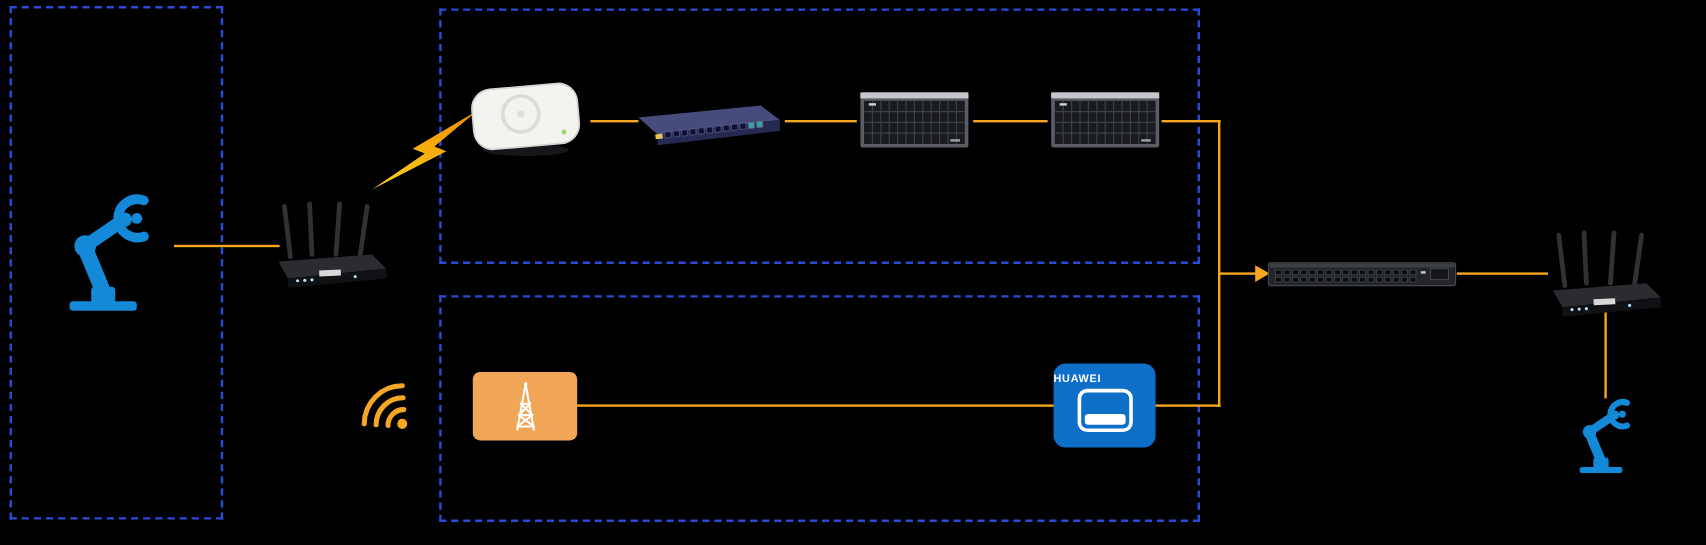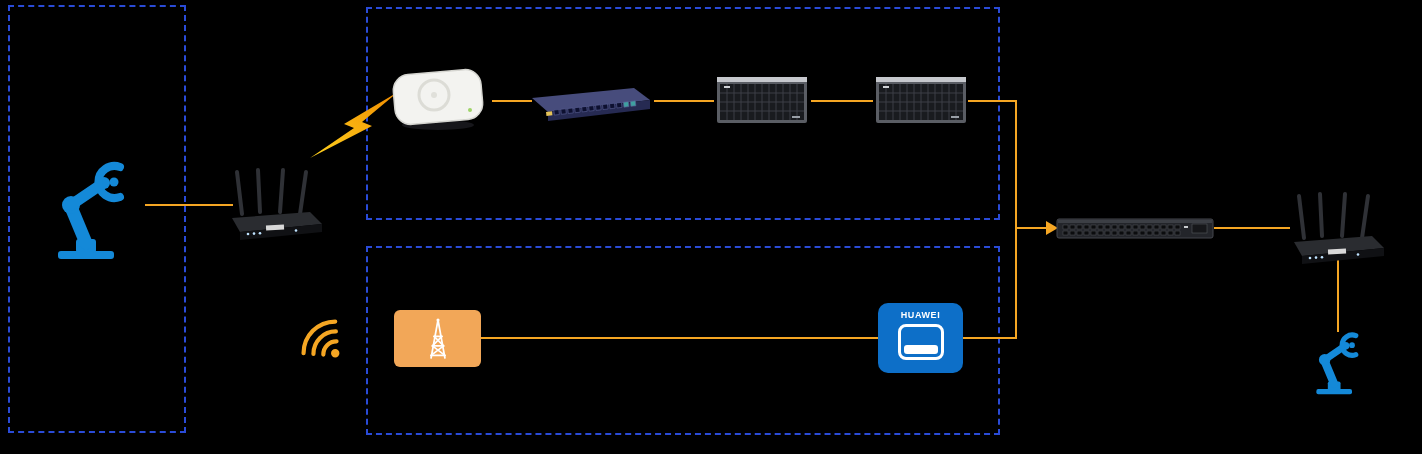--- a/index.html
+++ b/index.html
@@ -12,21 +12,21 @@
   .vline{width:2px}
   .node{position:absolute}
   .arrow{position:absolute;width:0;height:0;border-top:7px solid transparent;border-bottom:7px solid transparent;
          border-left:12px solid var(--link,#f5a623)}
   .rb-f{fill:var(--robot,#1489d8)}
   .rb-s{stroke:var(--robot,#1489d8);fill:none;stroke-linecap:round}
   .wifi-s{stroke:var(--link,#f5a623);fill:none;stroke-linecap:round}
   .wifi-f{fill:var(--link,#f5a623)}
   .wifi-rot{transform:rotate(-45deg)}
   .station{background:var(--station-orange,#f2a758);border-radius:6px;display:flex;align-items:center;justify-content:center}
-  .huawei{background:var(--huawei-blue,#0d6fc8);border-radius:10px;text-align:center}
+  .huawei{background:var(--huawei-blue,#0d6fc8);border-radius:10px;}
   .huawei-label{color:#fff;font-size:9px;font-weight:bold;letter-spacing:.6px;margin-top:7px}
   .huawei-panel{position:relative;width:46px;height:36px;margin:4px auto 0;border:3px solid #fff;border-radius:8px}
   .huawei-panel .bar{position:absolute;left:3px;right:3px;bottom:3px;height:9px;background:#fff;border-radius:3px}
   .ls-a{stop-color:var(--lightning-from,#ffd21e)}
   .ls-b{stop-color:var(--lightning-to,#f08c00)}
 </style>
 </head>
 <body>
 
 <div class="canvas">

